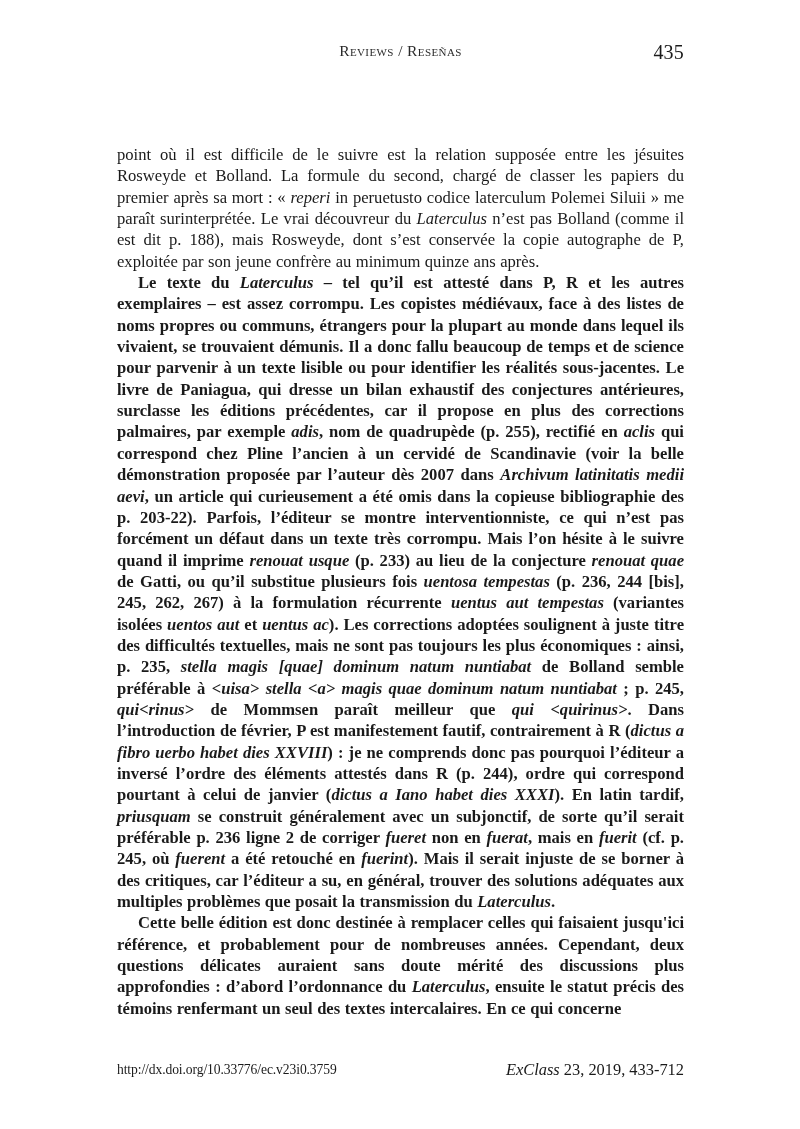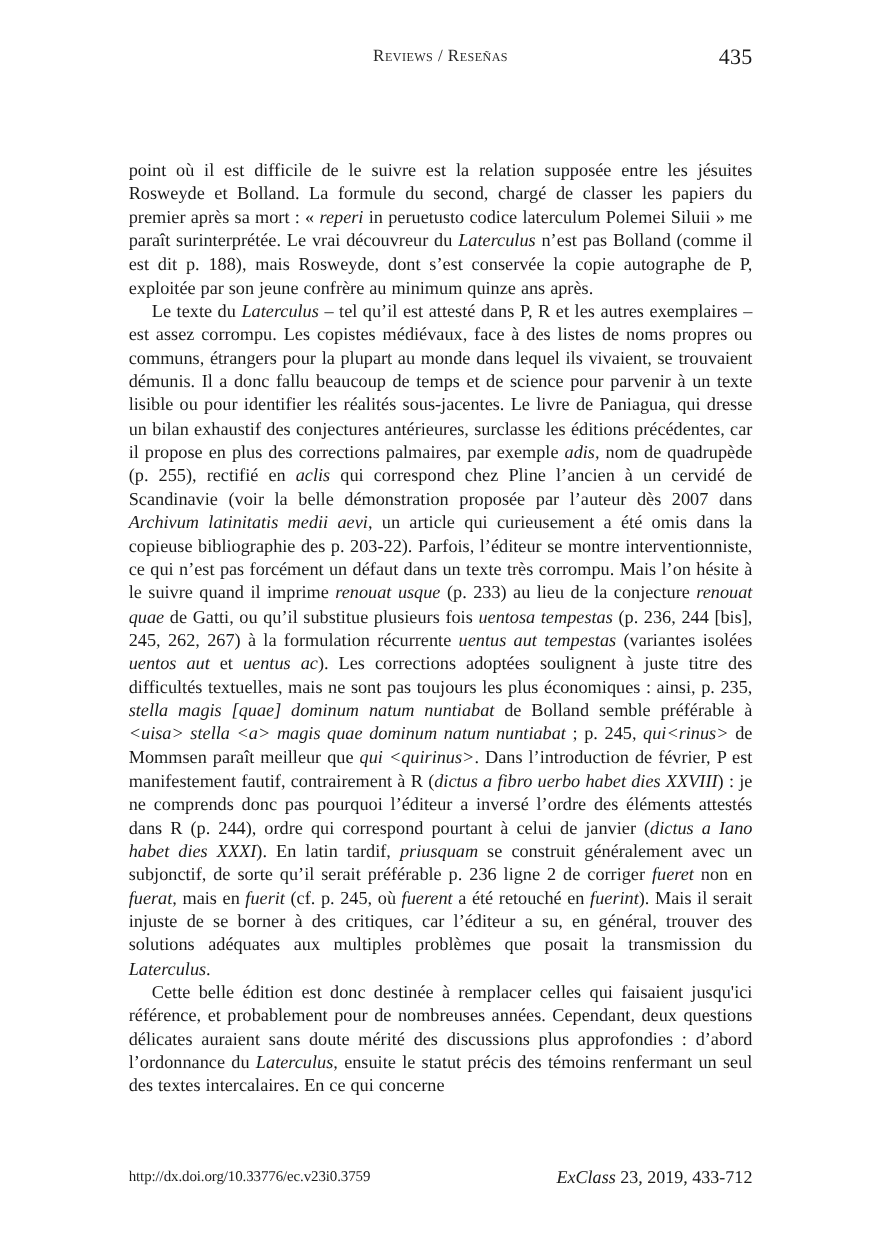--- a/index.html
+++ b/index.html
@@ -65,20 +65,21 @@
     line-height: 21.35px;
     text-align: justify;
     text-justify: inter-word;
     -webkit-hyphens: none;
     hyphens: none;
     word-spacing: 0.02em;
     color: #1a1a1a;
   }
   p.para.indent {
     text-indent: 21px;
+    font-weight: bold;
   }
   .it {
     font-style: italic;
     text-align: center;
   }
 
   
   .footer {
     position: absolute;
     left: 117px;

